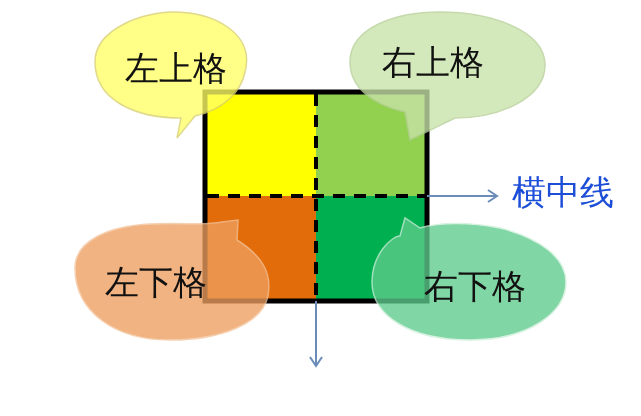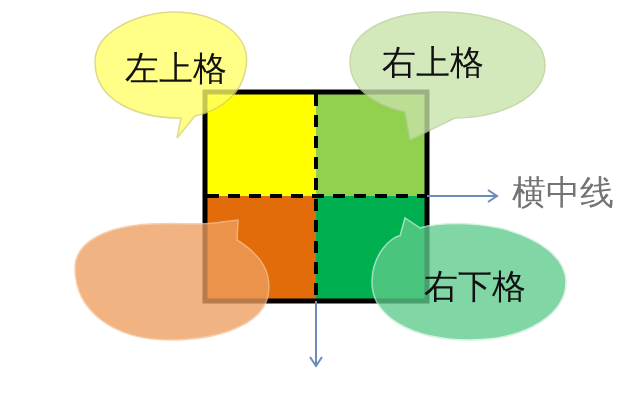--- a/index.html
+++ b/index.html
@@ -2,21 +2,21 @@
 <html><head>
 <meta charset="utf-8">
 <style>
   html, body { margin:0; padding:0; background:#ffffff; }
   body { width:641px; height:416px; position:relative; overflow:hidden;
          font-family:"DejaVu Sans", sans-serif; }
   .stage { position:absolute; left:0; top:0; width:635px; height:416px; }
   svg { position:absolute; left:0; top:0; }
   .label { position:absolute; color:#111; font-size:34px; line-height:40px;
            white-space:nowrap; font-family:"DejaVu Serif", serif; }
-  .axis-label { position:absolute; color:#737373; font-size:34px; line-height:40px;
+  .axis-label { position:absolute; color:#1d4ed8; font-size:34px; line-height:40px;
            white-space:nowrap; font-family:"DejaVu Serif", serif; }
 </style>
 </head>
 <body>
 
 <div class="stage">
   <svg width="641" height="416" viewBox="0 0 641 416">
 
     <rect x="205" y="92" width="111" height="104" fill="#FFFF00"></rect>
     <rect x="316" y="92" width="111" height="104" fill="#92D050"></rect>
@@ -46,16 +46,17 @@
       <polyline points="488,190 497,196 488,202" fill="none" stroke="#6A8CB8" stroke-width="2"></polyline>
     </g>
     <g>
       <line x1="316" y1="301" x2="316" y2="365" stroke="#6A8CB8" stroke-width="2"></line>
       <polyline points="310,357 316,366 322,357" fill="none" stroke="#6A8CB8" stroke-width="2"></polyline>
     </g>
   </svg>
 
   <div class="label" style="left:125px; top:48px;">左上格</div>
   <div class="label" style="left:382px; top:42px;">右上格</div>
+  <div class="label" style="left:105px; top:262px;">左下格</div>
   <div class="label" style="left:424px; top:266px;">右下格</div>
 
   <div class="axis-label" style="left:512px; top:172px;">横中线</div>
 </div>
 
 </body></html>

